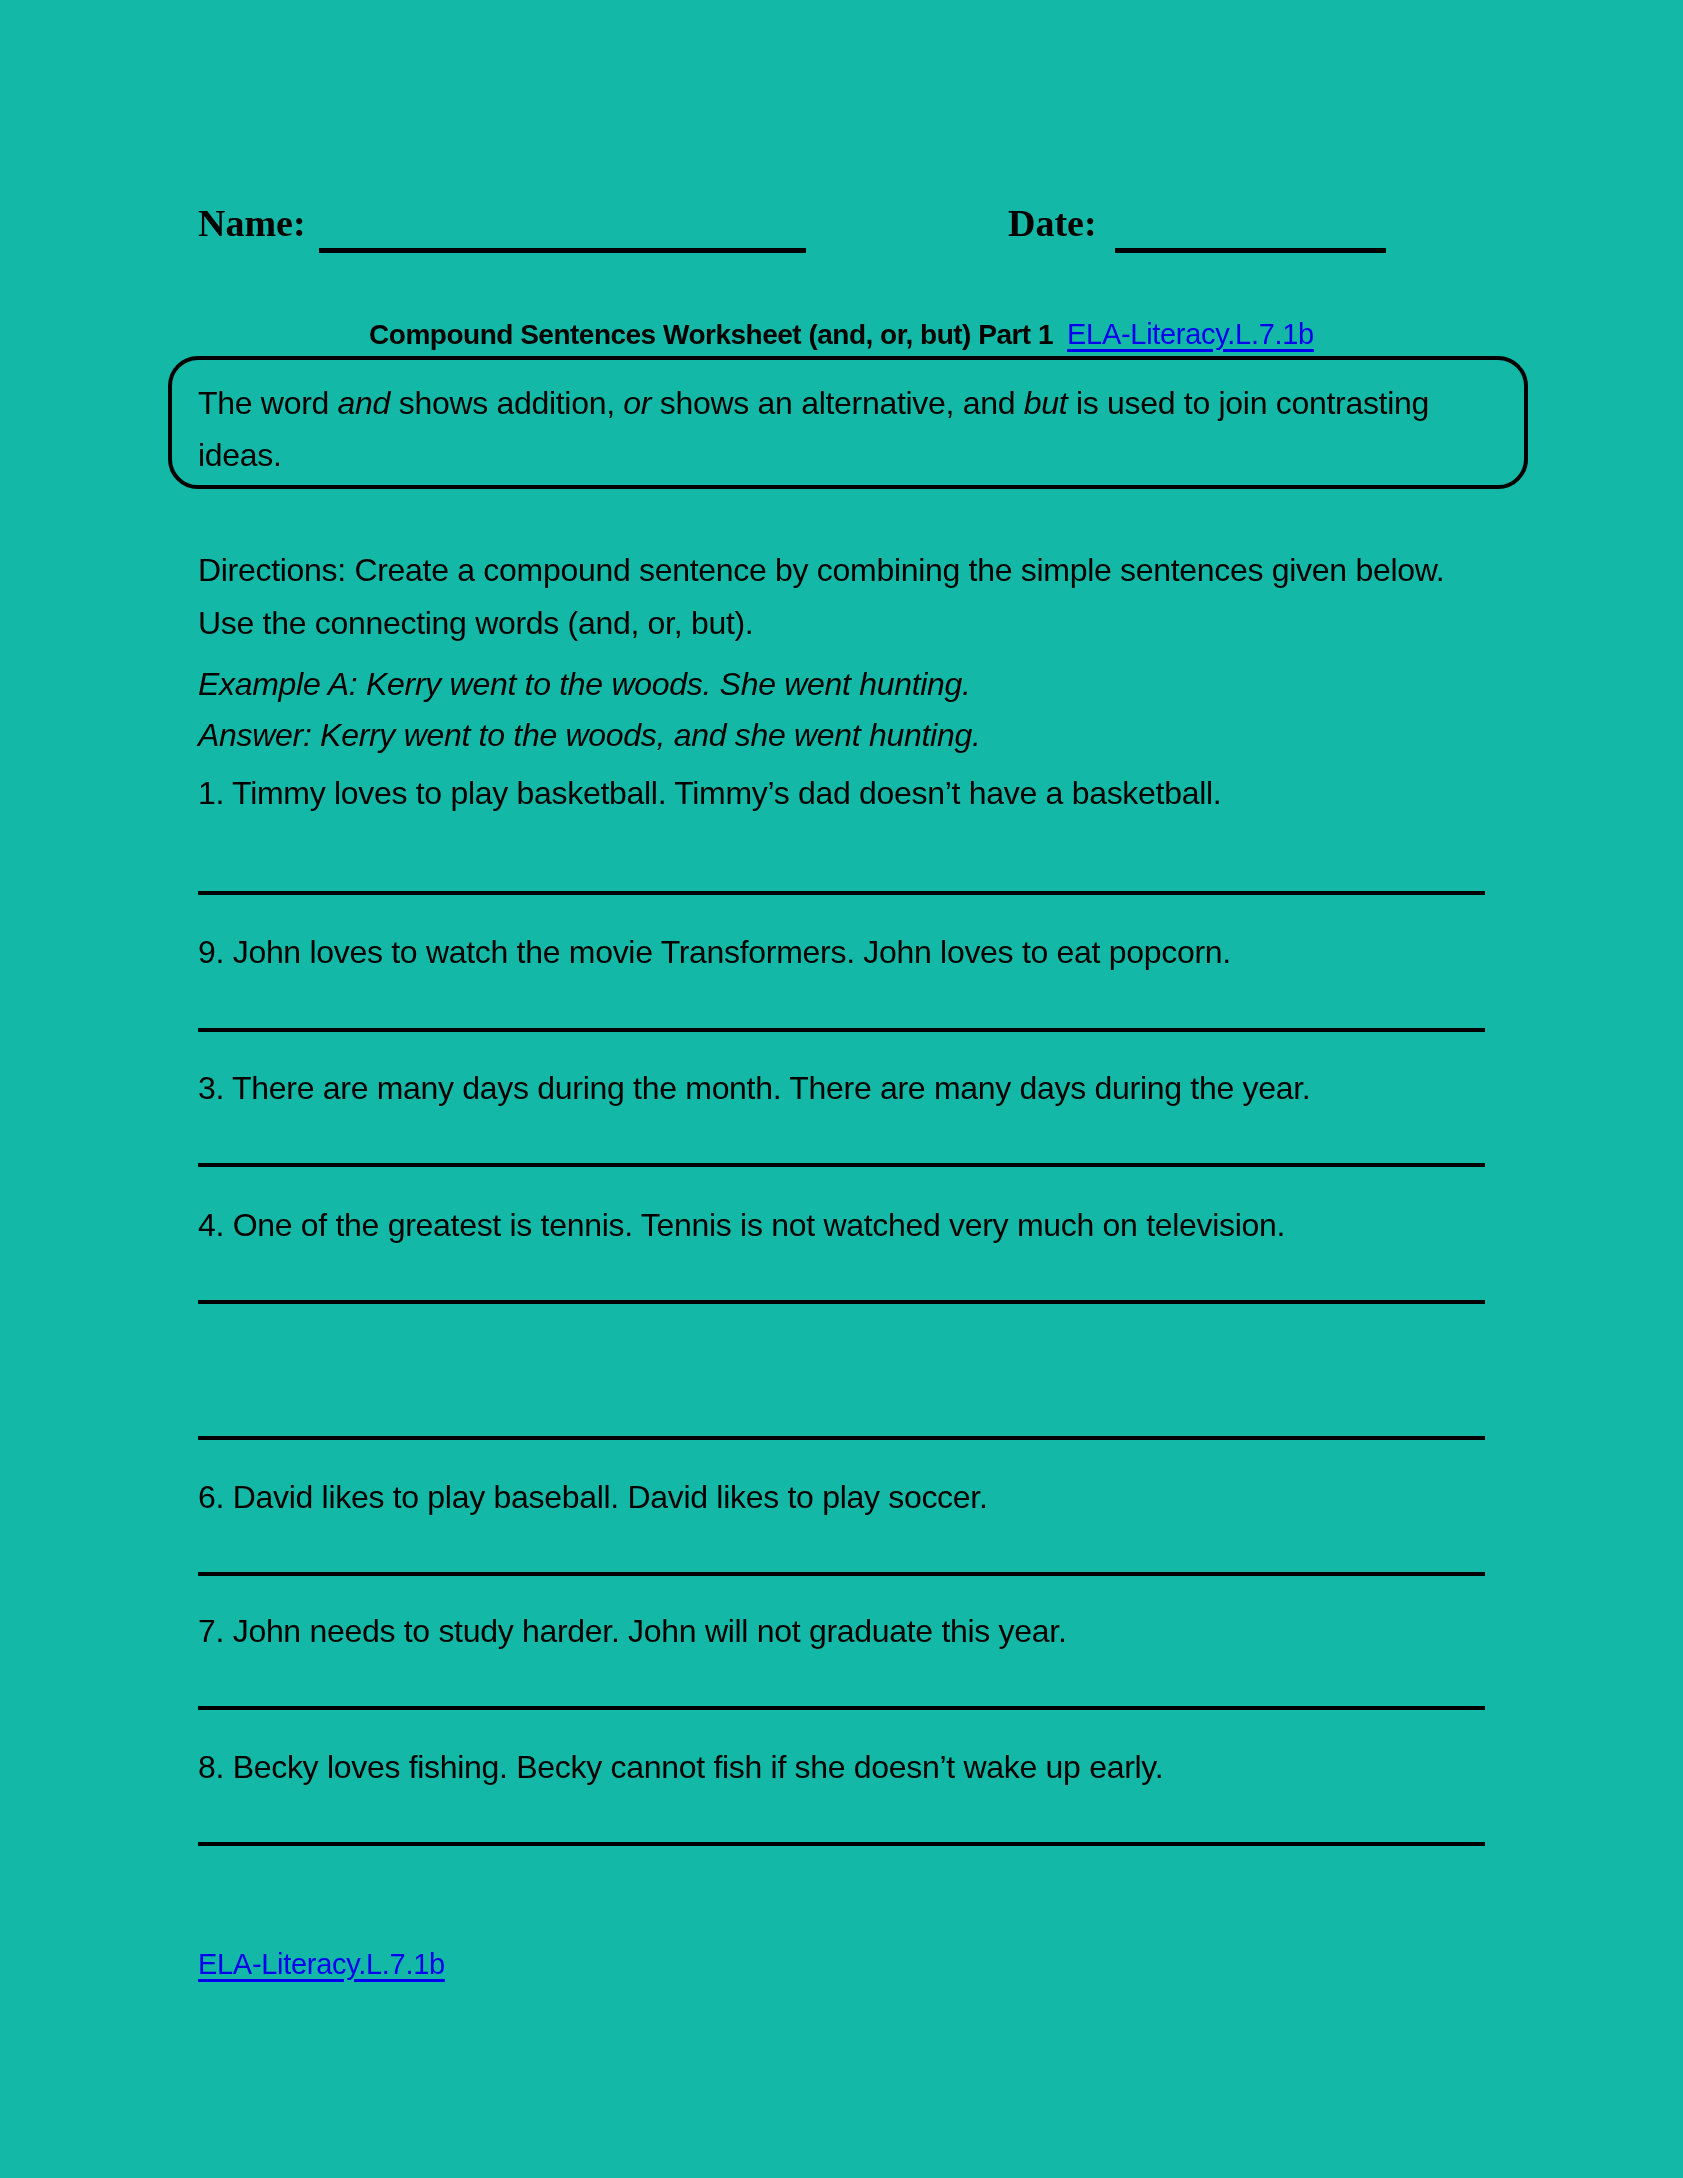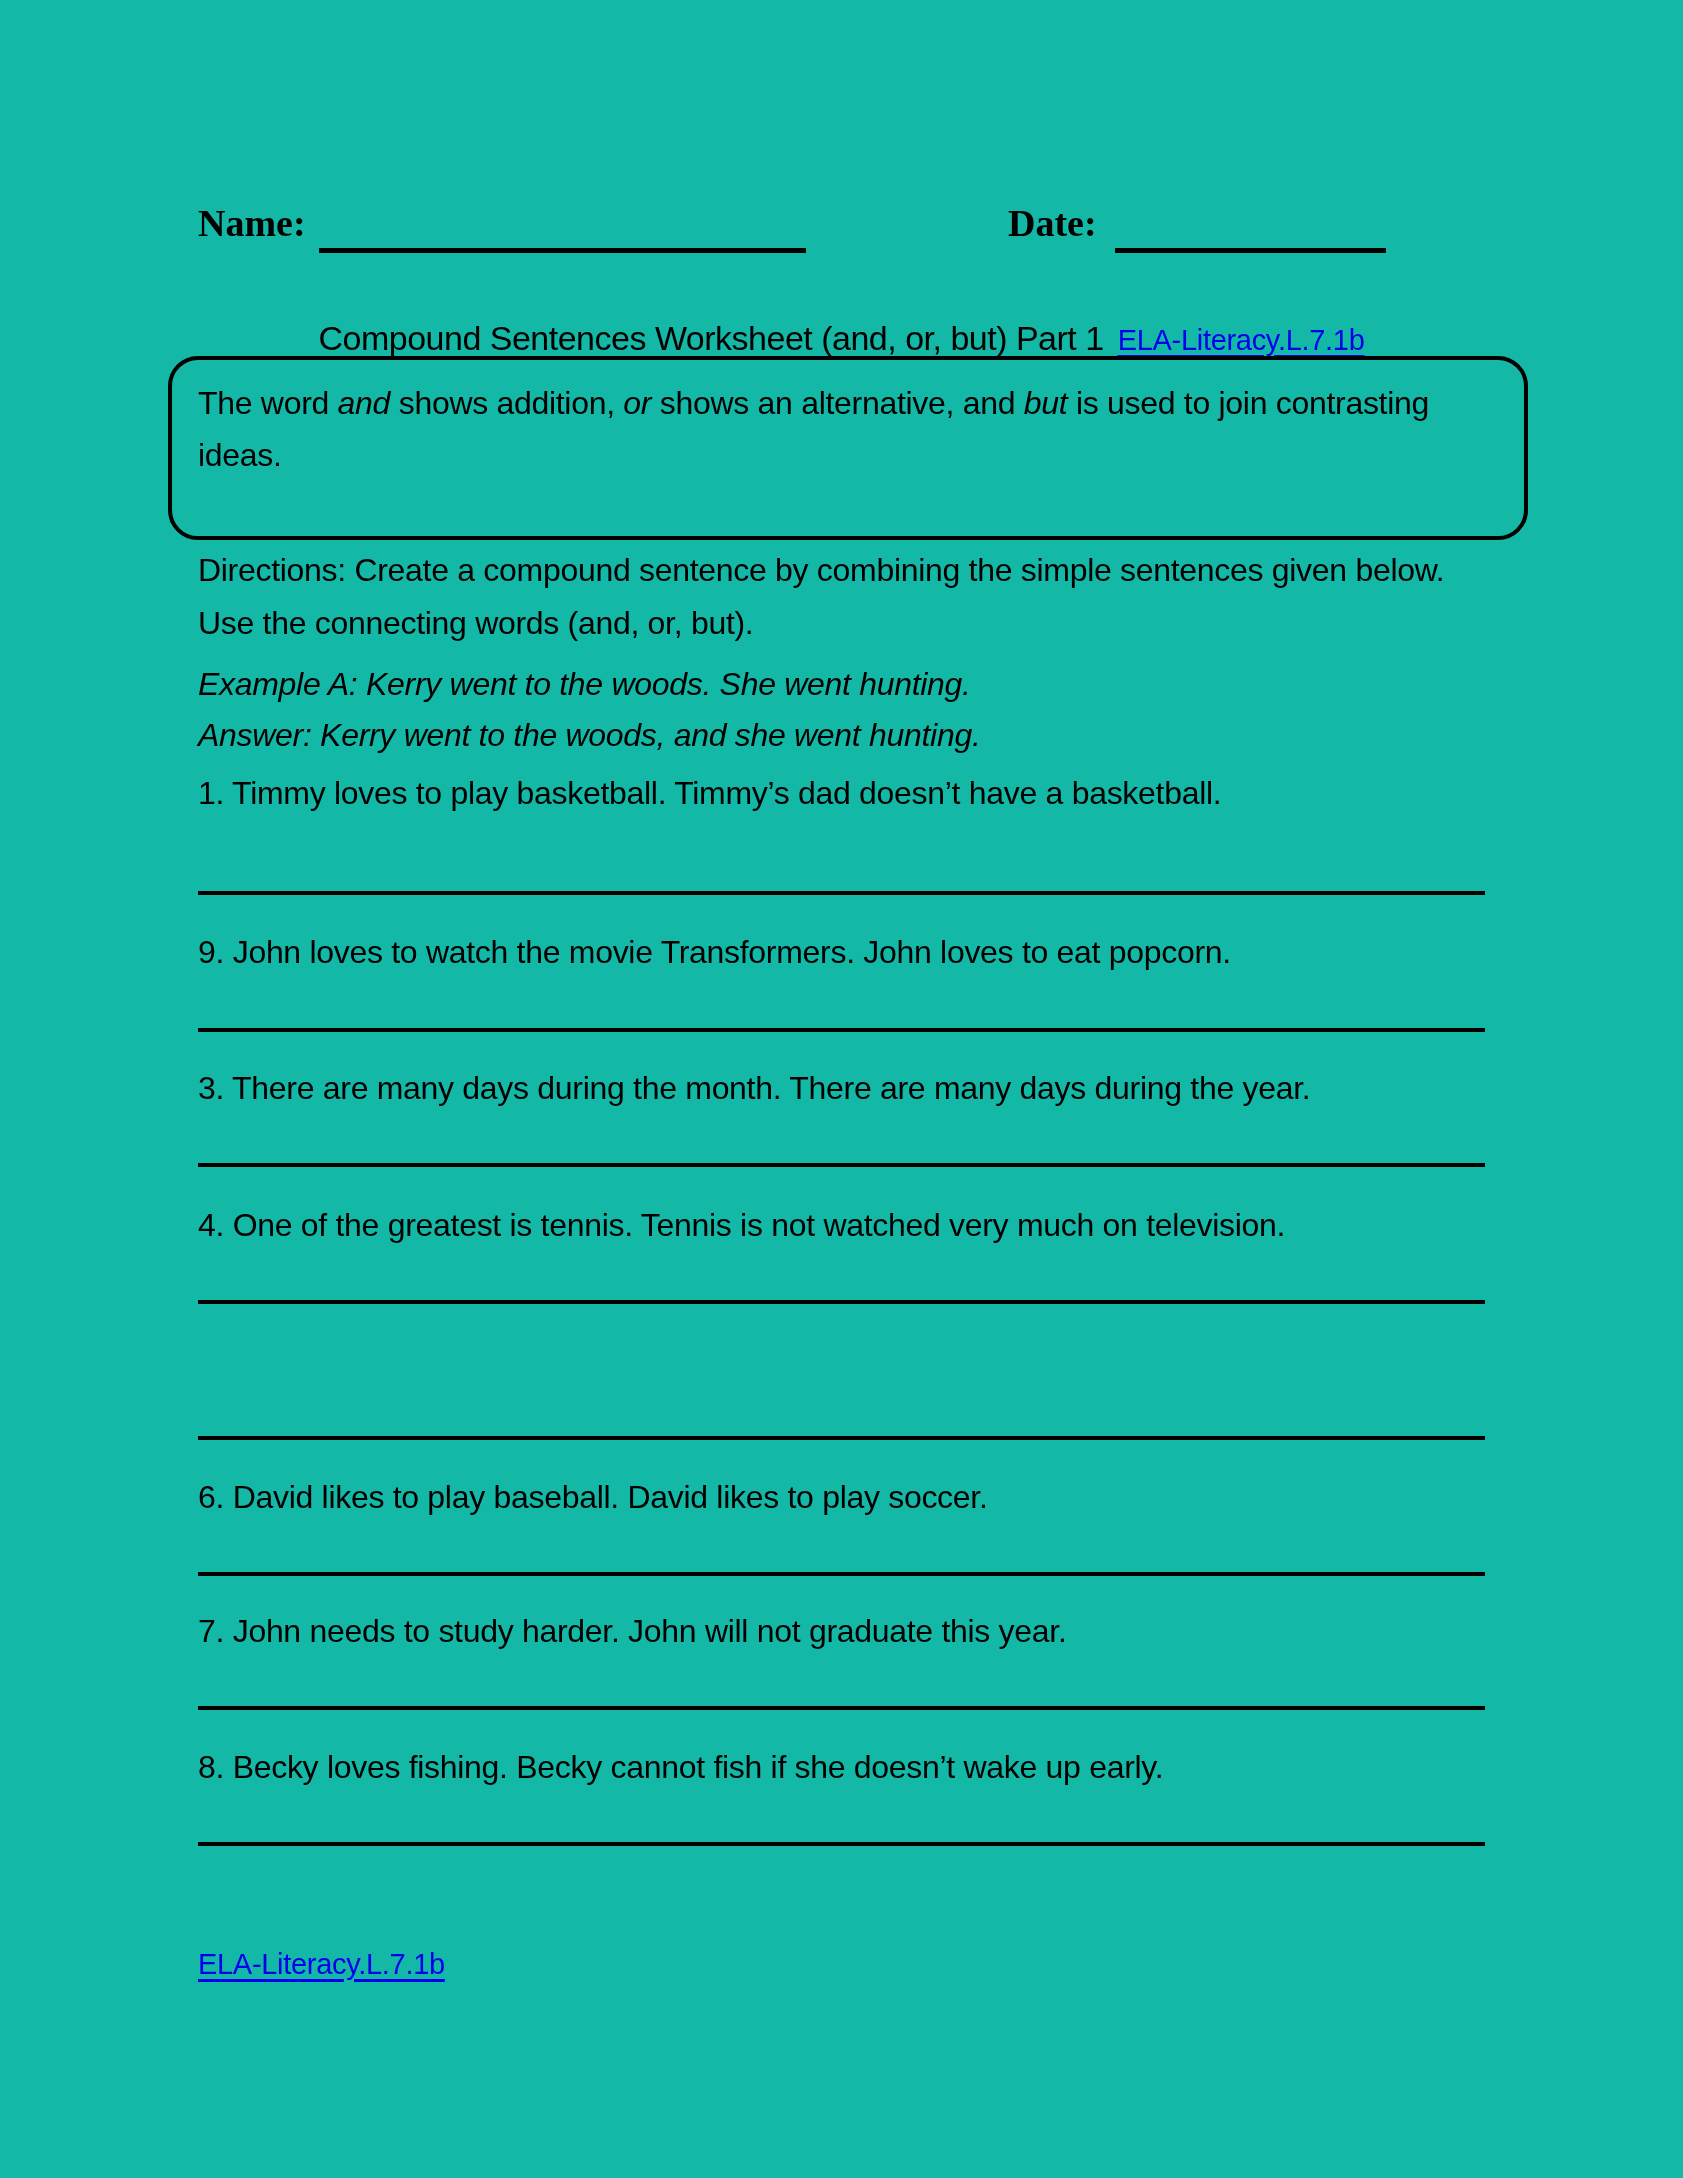--- a/index.html
+++ b/index.html
@@ -42,42 +42,42 @@
     left: 0;
     top: 280px;
     width: 1683px;
     display: flex;
     justify-content: center;
     align-items: baseline;
     gap: 14px;
     white-space: nowrap;
   }
   .title {
-    font-size: 34px;
-    font-weight: normal;
+    font-size: 28px;
+    font-weight: bold;
     letter-spacing: -0.5px;
     margin-top: 39px;
   }
   .std-link {
     font-size: 29px;
     color: #0000EE;
     text-decoration: underline;
     text-decoration-thickness: 3px;
     text-underline-offset: 5px;
     letter-spacing: -0.3px;
     cursor: pointer;
   }
 
   
   .note-box {
     position: absolute;
     left: 168px;
     top: 356px;
     width: 1360px;
-    height: 184px;
+    height: 133px;
     box-sizing: border-box;
     border: 4px solid #000000;
     border-radius: 30px;
     padding: 17px 64px 0 26px;
     font-size: 32px;
     line-height: 52px;
     letter-spacing: -0.3px;
   }
 
   

